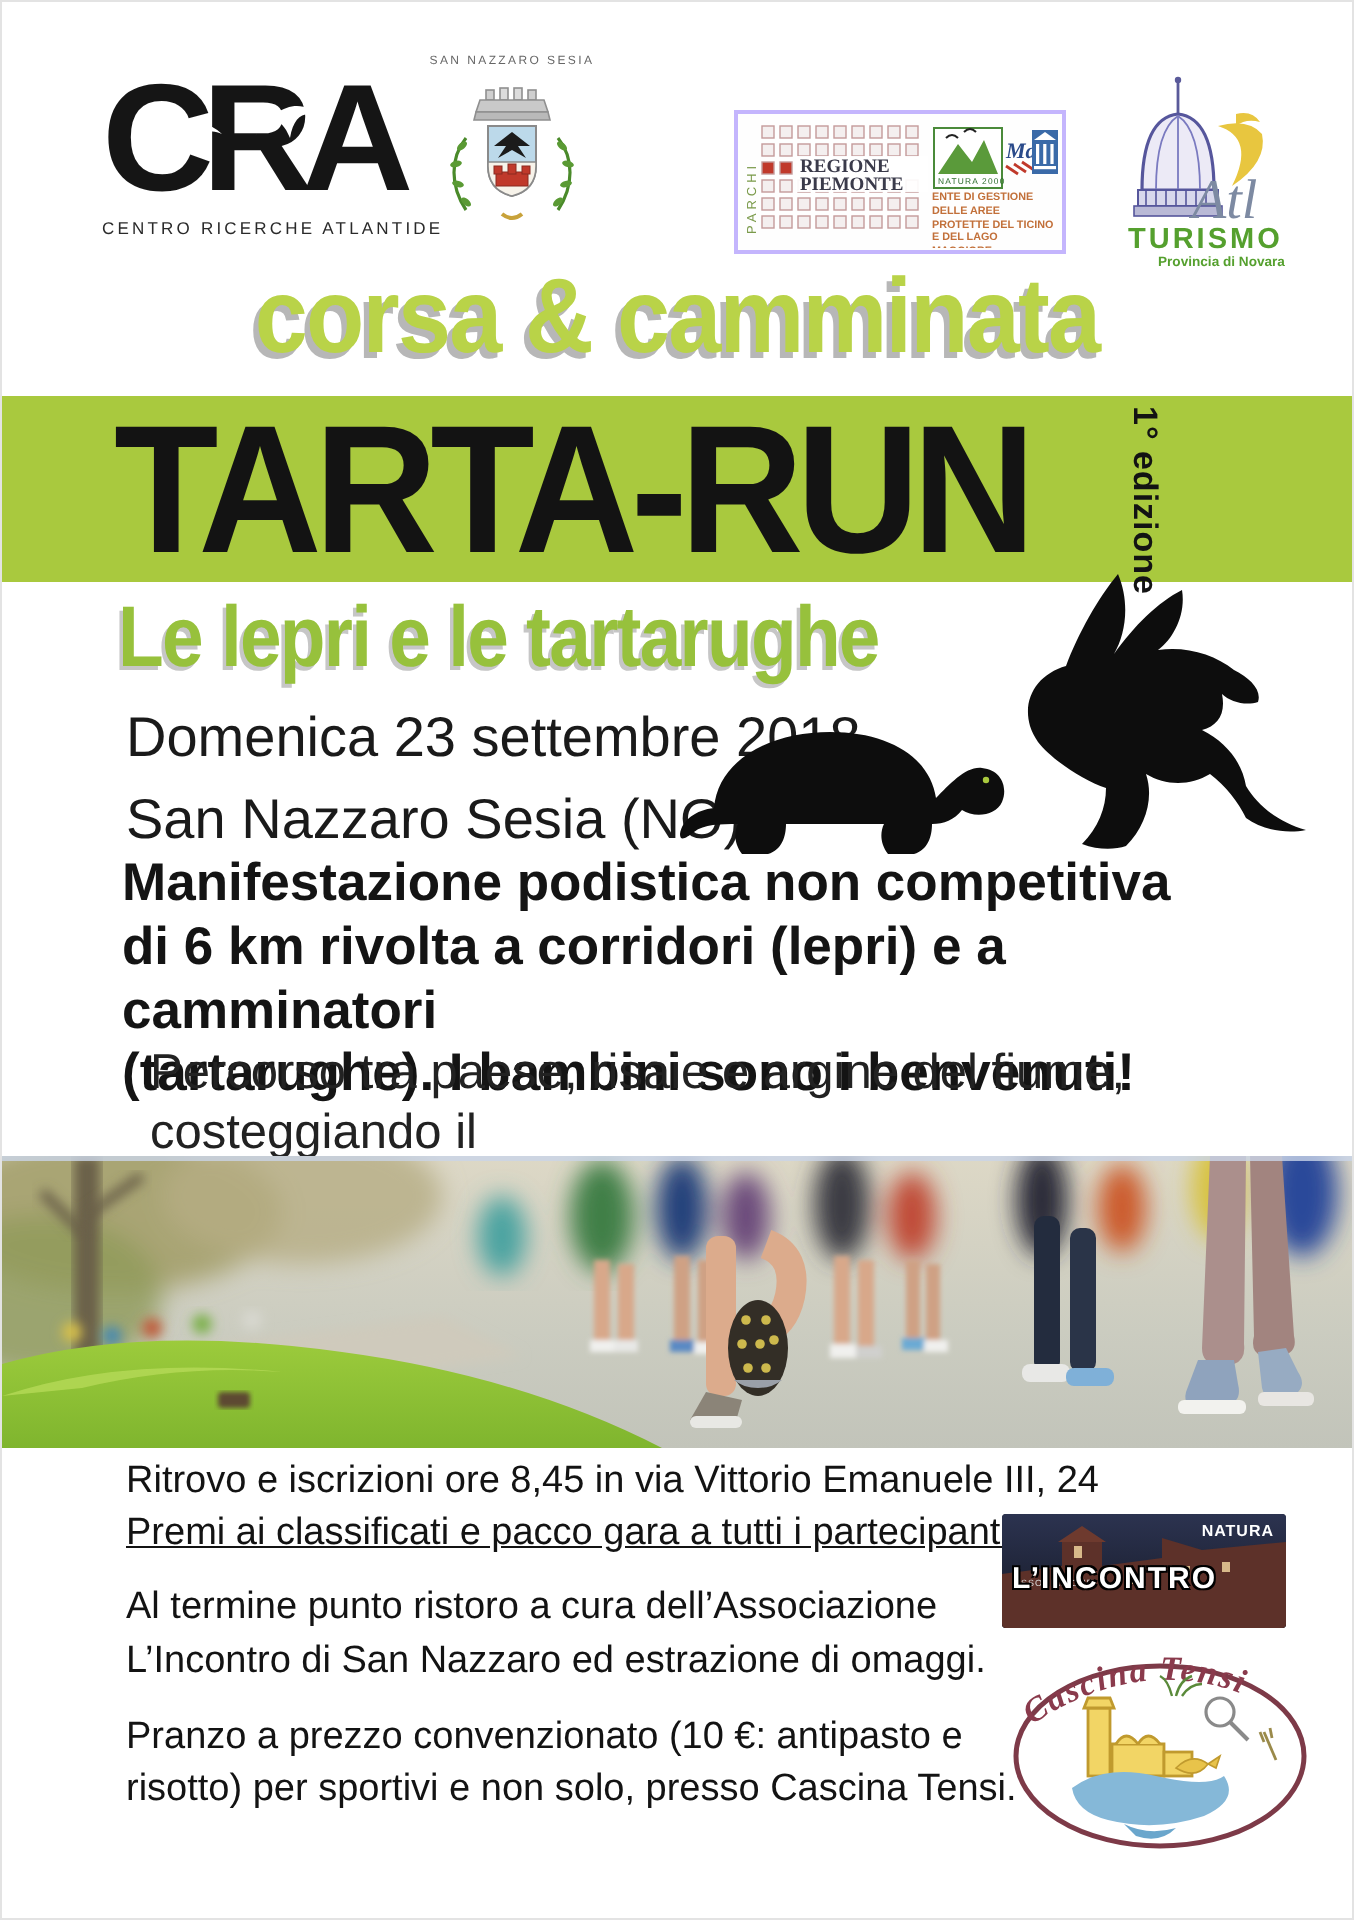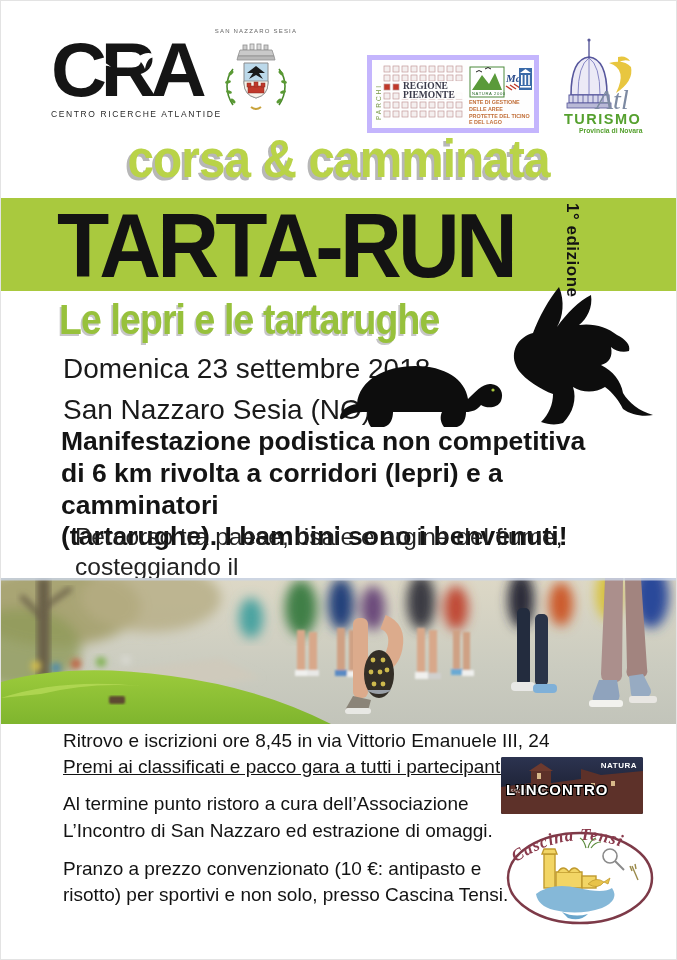--- a/index.html
+++ b/index.html
@@ -9,21 +9,21 @@
     font-family:"Liberation Sans", sans-serif;color:#111;
   }
   
   .cra{position:absolute;left:50px;top:40px;width:160px;}
   .cra-mark{position:relative;width:150px;height:62px;}
   .cra-acronym{font-size:76px;font-weight:900;letter-spacing:-6px;line-height:58px;color:#151515;transform:scaleX(1.02);transform-origin:left;}
   .cra-bird{position:absolute;}
   .cra-caption{margin-top:6px;font-size:8.5px;letter-spacing:1.6px;color:#2a2a2a;white-space:nowrap;}
   .comune{position:absolute;left:203px;top:27px;width:104px;text-align:center;}
   .comune-caption{font-size:6px;letter-spacing:1.2px;color:#666;}
-  .parco{position:absolute;left:366px;top:54px;width:162px;height:68px;background:#fefefe;border:5px solid #c4b5fd;}
+  .parco{position:absolute;left:366px;top:54px;width:162px;height:68px;background:#fefefe;border:2px solid #c4b5fd;}
   .atl{position:absolute;left:551px;top:34px;width:100px;height:102px;}
   
   .kicker{
     position:absolute;left:0;right:0;top:127px;text-align:center;
     font-size:53px;font-weight:bold;color:#b9d348;
     text-shadow:-3px 3px 0 #b7b7b7;transform:scaleX(0.9);letter-spacing:-1px;
   }
   .band{position:absolute;left:0;top:197px;width:675px;height:93px;background:#a9c93e;}
   .title{
     position:absolute;left:56px;top:203px;font-size:91px;font-weight:900;

